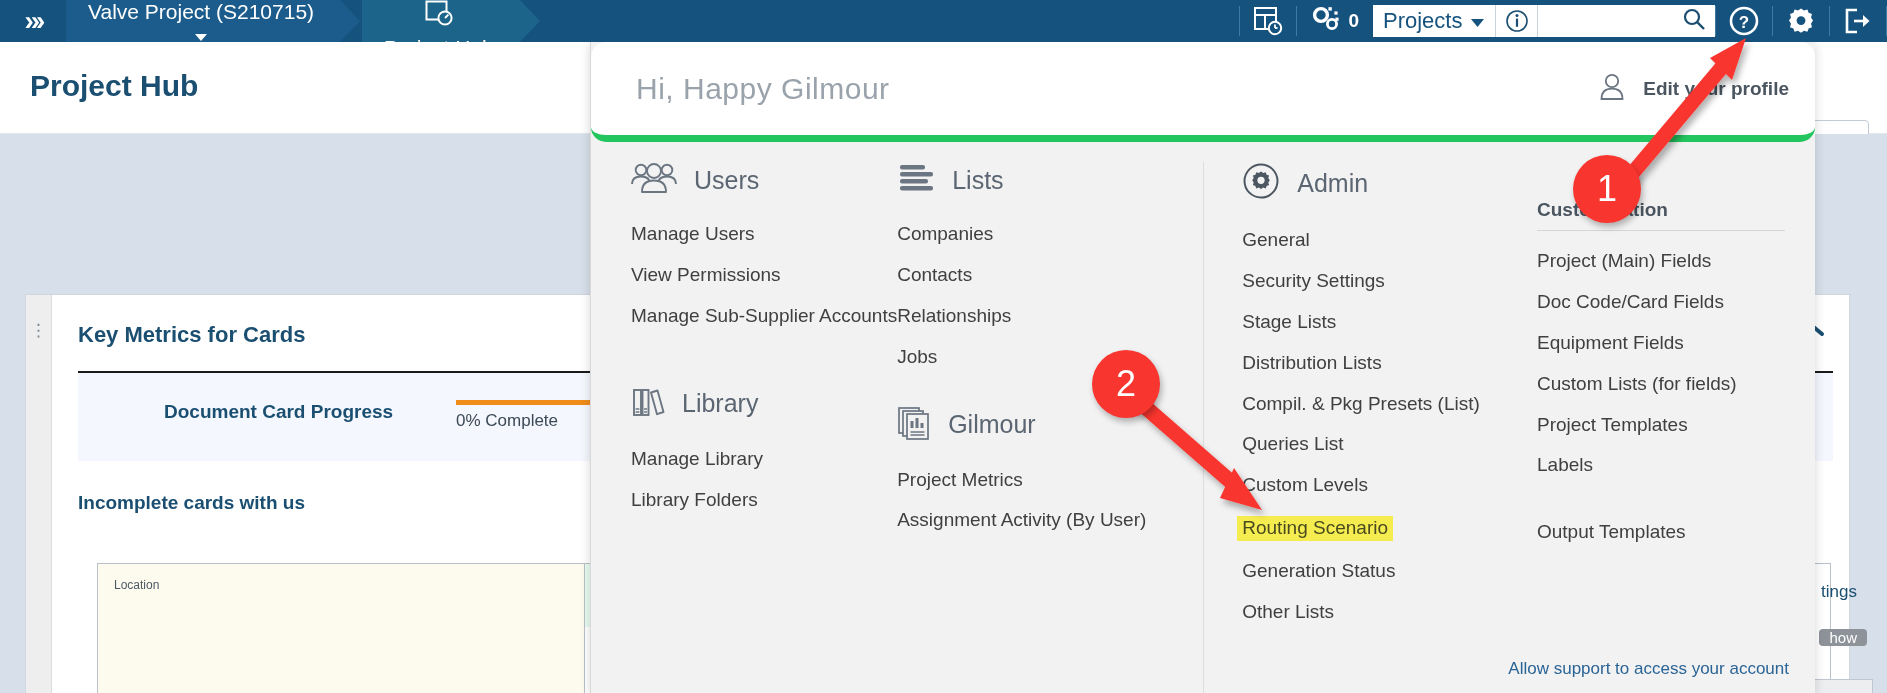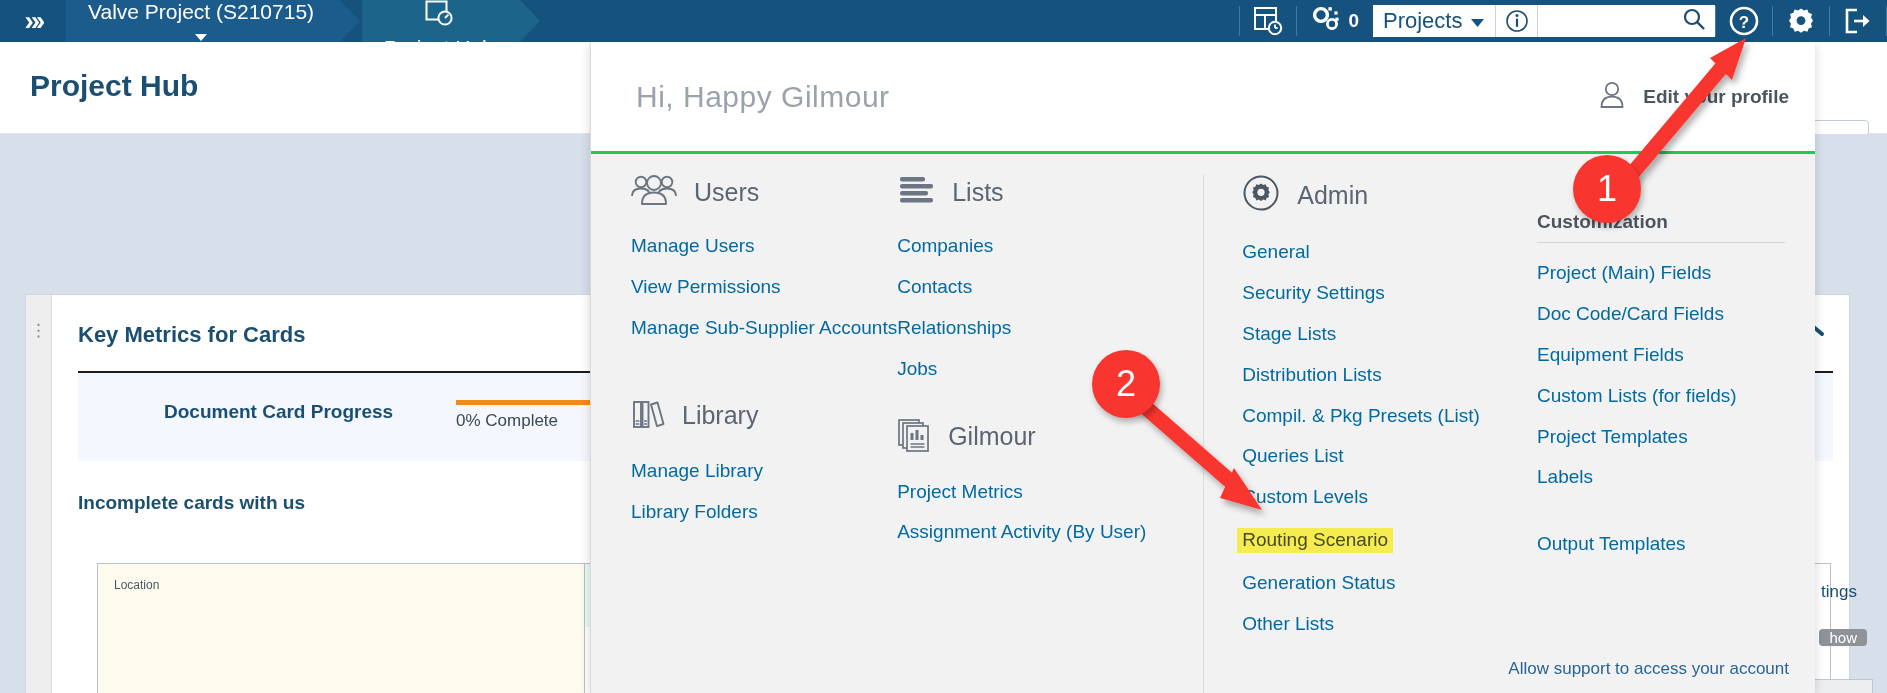--- a/index.html
+++ b/index.html
@@ -155,23 +155,23 @@
   
   .megamenu {
     position: absolute; left: 590px; top: 42px;
     width: 1225px; height: 651px;
     background: #f2f2f2;
     border-left: 1px solid #d9d9d9;
     box-shadow: 0 2px 10px rgba(0,0,0,0.16);
     z-index: 30;
   }
   .mm-header {
-    height: 112px; background: #ffffff;
-    border-bottom: 3px solid #22c55e;
-    display: flex; align-items: center; position: relative;
+    height: 100px; background: #ffffff;
+    border-bottom: 7px solid #22c55e;
+    display: flex; align-items: center; position: relative; border-radius: 15px;
   }
   .mm-greeting {
     font-size: 30px; color: #9aa3ab; font-weight: 300; margin-left: 45px;
     letter-spacing: 0.5px;
   }
   .mm-profile {
     position: absolute; right: 26px; top: 50%; transform: translateY(-50%);
     display: flex; align-items: center; gap: 14px;
   }
   .mm-profile-text { font-size: 19px; color: #4a5560; font-weight: bold; }
@@ -182,21 +182,21 @@
   .mm-col.lists { width: 335px; }
   .mm-col.admin { width: 320px; border-left: 1px solid #dddddd; padding-left: 38px; }
   .mm-col.custom { flex: 1; padding-left: 38px; padding-right: 30px; }
 
   .mm-group { margin-bottom: 38px; }
   .mm-group-head {
     display: flex; align-items: center; gap: 17px; margin-bottom: 26px;
   }
   .mm-group-title { font-size: 25px; color: #5b6672; }
   .mm-link {
-    display: block; font-size: 19px; color: #0369a1;
+    display: block; font-size: 19px; color: #404040;
     margin-bottom: 20px; line-height: 1.1; white-space: nowrap;
   }
   .mm-link.hl {
     background: #f5ec4f; color: #4a4a20; display: inline-block;
     padding: 2px 5px; margin-left: -5px;
   }
   .mm-sec-title {
     font-size: 19px; color: #4a5560; font-weight: bold;
     padding-bottom: 9px; border-bottom: 1px solid #d6d6d6;
     margin-bottom: 20px; width: 248px;

